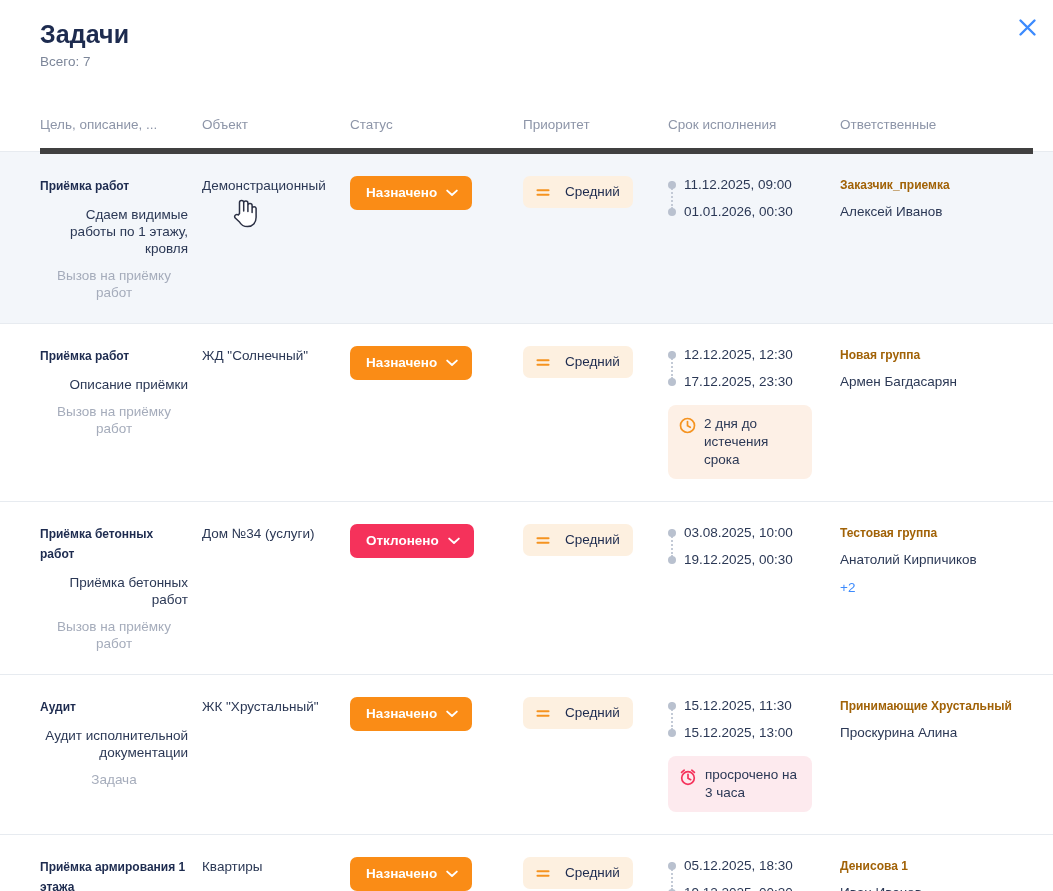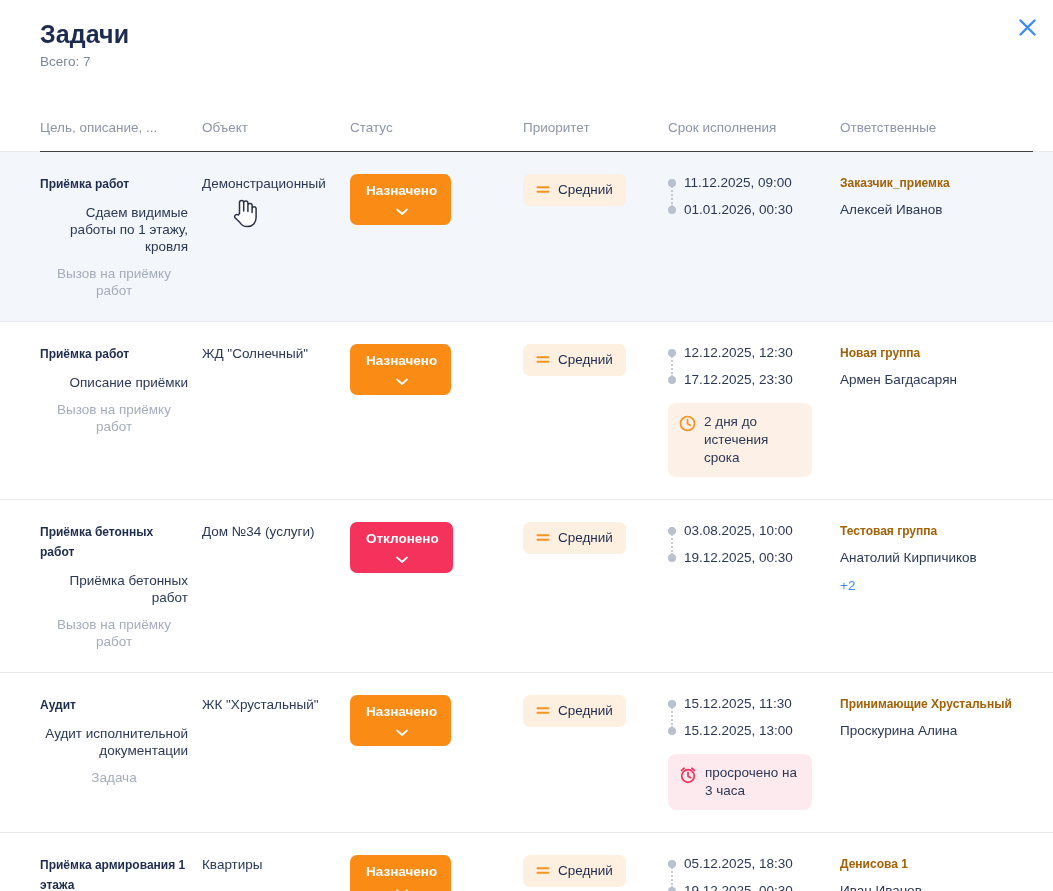--- a/index.html
+++ b/index.html
@@ -68,21 +68,21 @@
   .table col.c-padl   { width: 40px; }
   .table col.c-padr   { width: 20px; }
 
   thead th {
     font-size: 13.5px;
     font-weight: normal;
     color: #8d95a8;
     text-align: left;
     padding: 0 0 16px 0;
     vertical-align: bottom;
-    border-bottom: 1px solid #404040;
+    border-bottom: 6px solid #404040;
   }
   thead th.pad { border-bottom: 1px solid #e7ebf0; }
   thead tr { height: 52px; }
 
   tbody tr { vertical-align: top; }
   tbody td {
     padding: 22px 14px 22px 0;
     border-bottom: 1px solid #e7ebf0;
     font-size: 13.5px;
     color: #2b3855;
@@ -129,31 +129,30 @@
     gap: 9px;
     border-radius: 7px;
     padding: 9px 14px 9px 16px;
     font-size: 13.5px;
     font-weight: bold;
     color: #ffffff;
     cursor: pointer;
     line-height: 16px;
     white-space: nowrap;
     border: none;
-    flex-direction: column;
   }
   .status-badge.assigned { background: #fa8c16; }
   .status-badge.rejected { background: #f5325b; }
   .status-badge .chev { display: block; }
 
   
   .prio-pill {
     display: inline-flex;
     align-items: center;
-    gap: 8px;
+    gap: 15px;
     background: #fdf0e0;
     border-radius: 7px;
     padding: 8px 13px;
     font-size: 13.5px;
     color: #1d2b4f;
     line-height: 16px;
     white-space: nowrap;
   }
   .prio-icon { display: block; }
 

